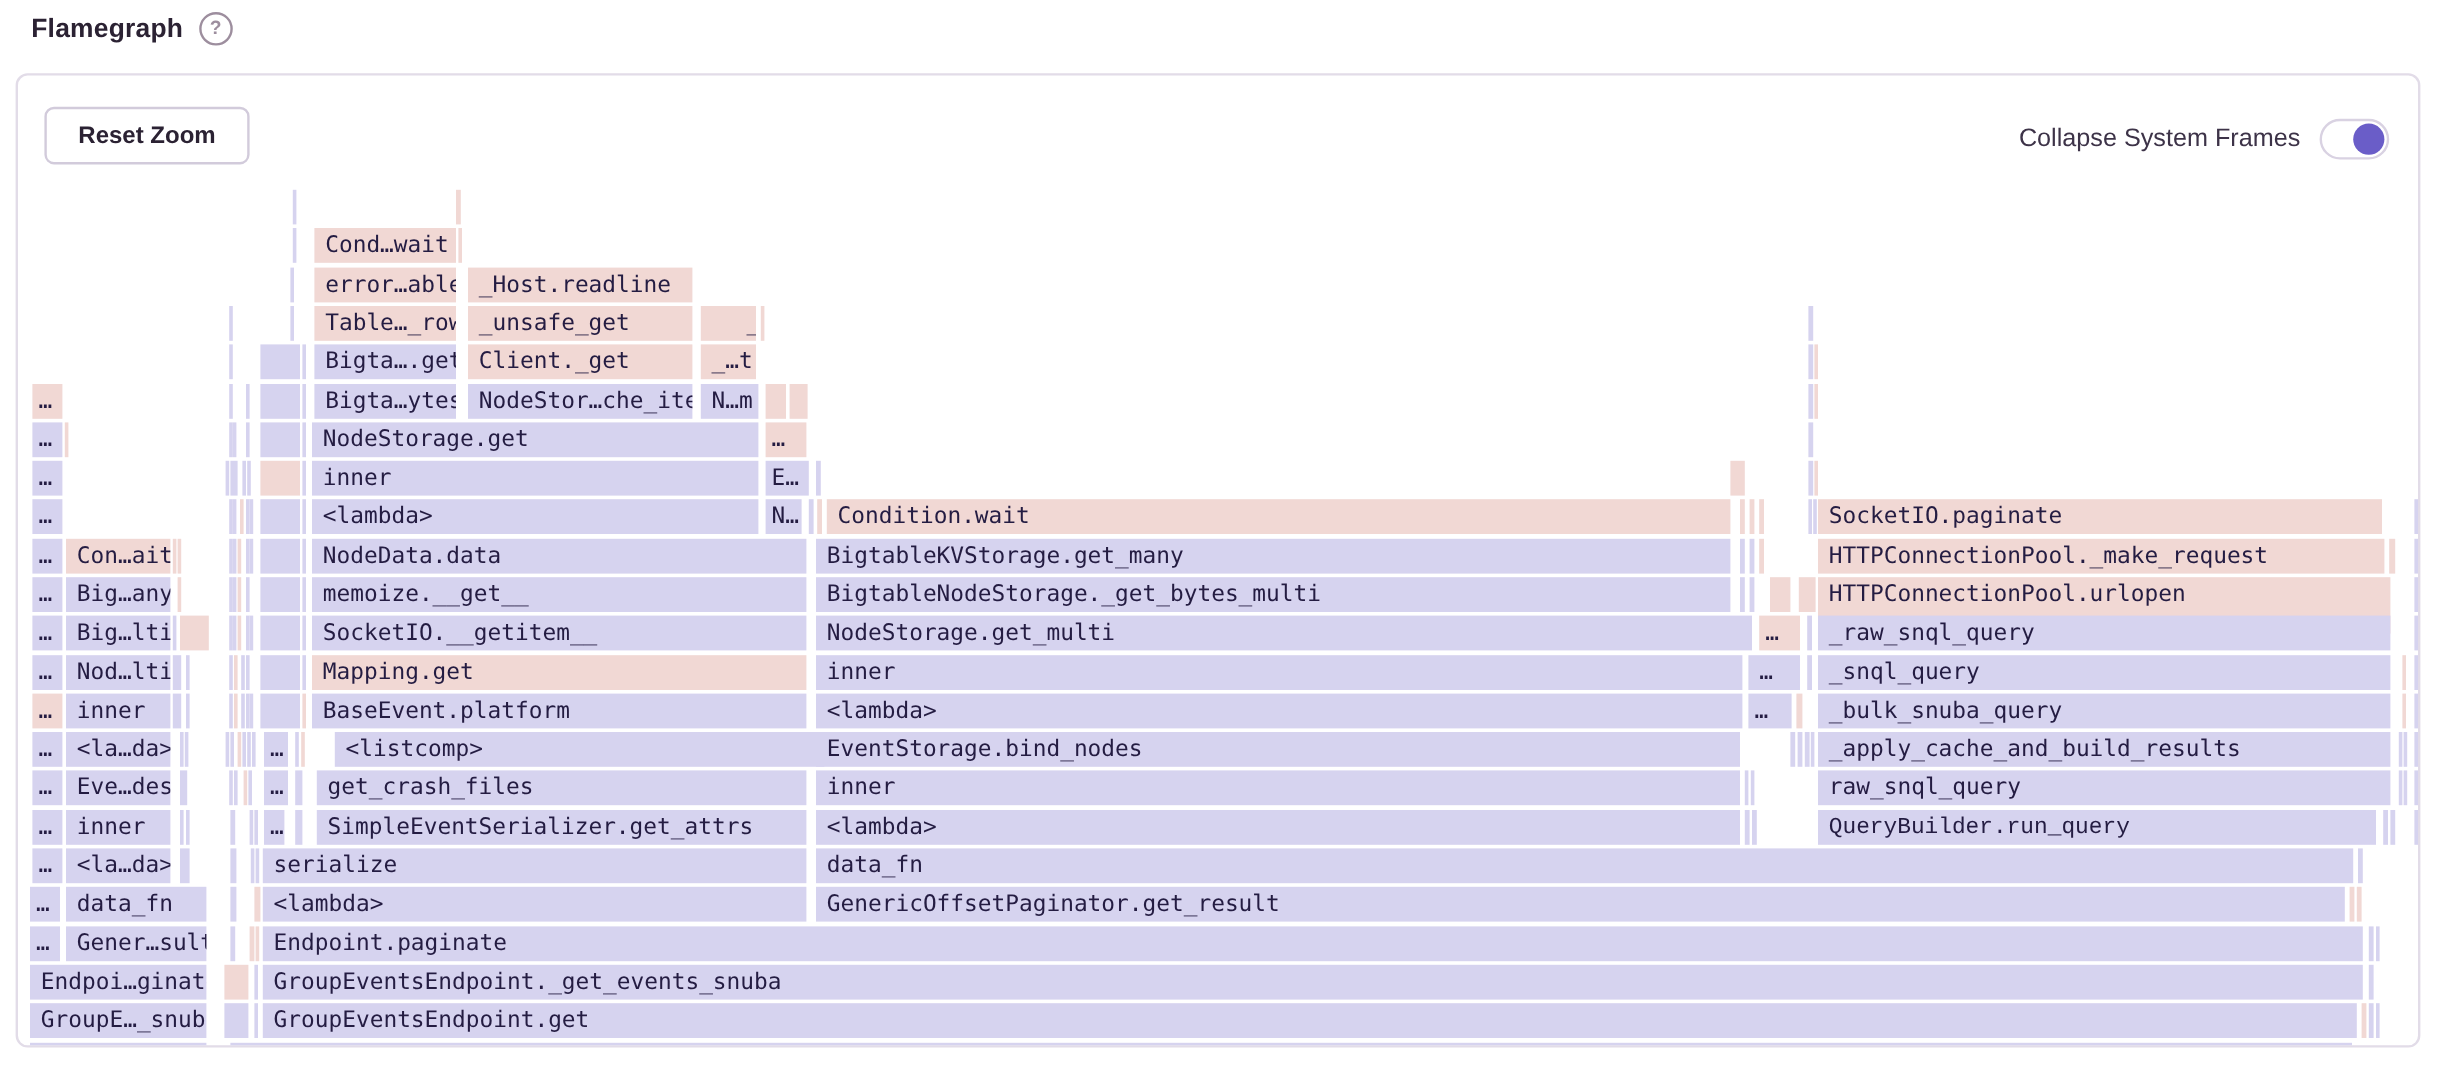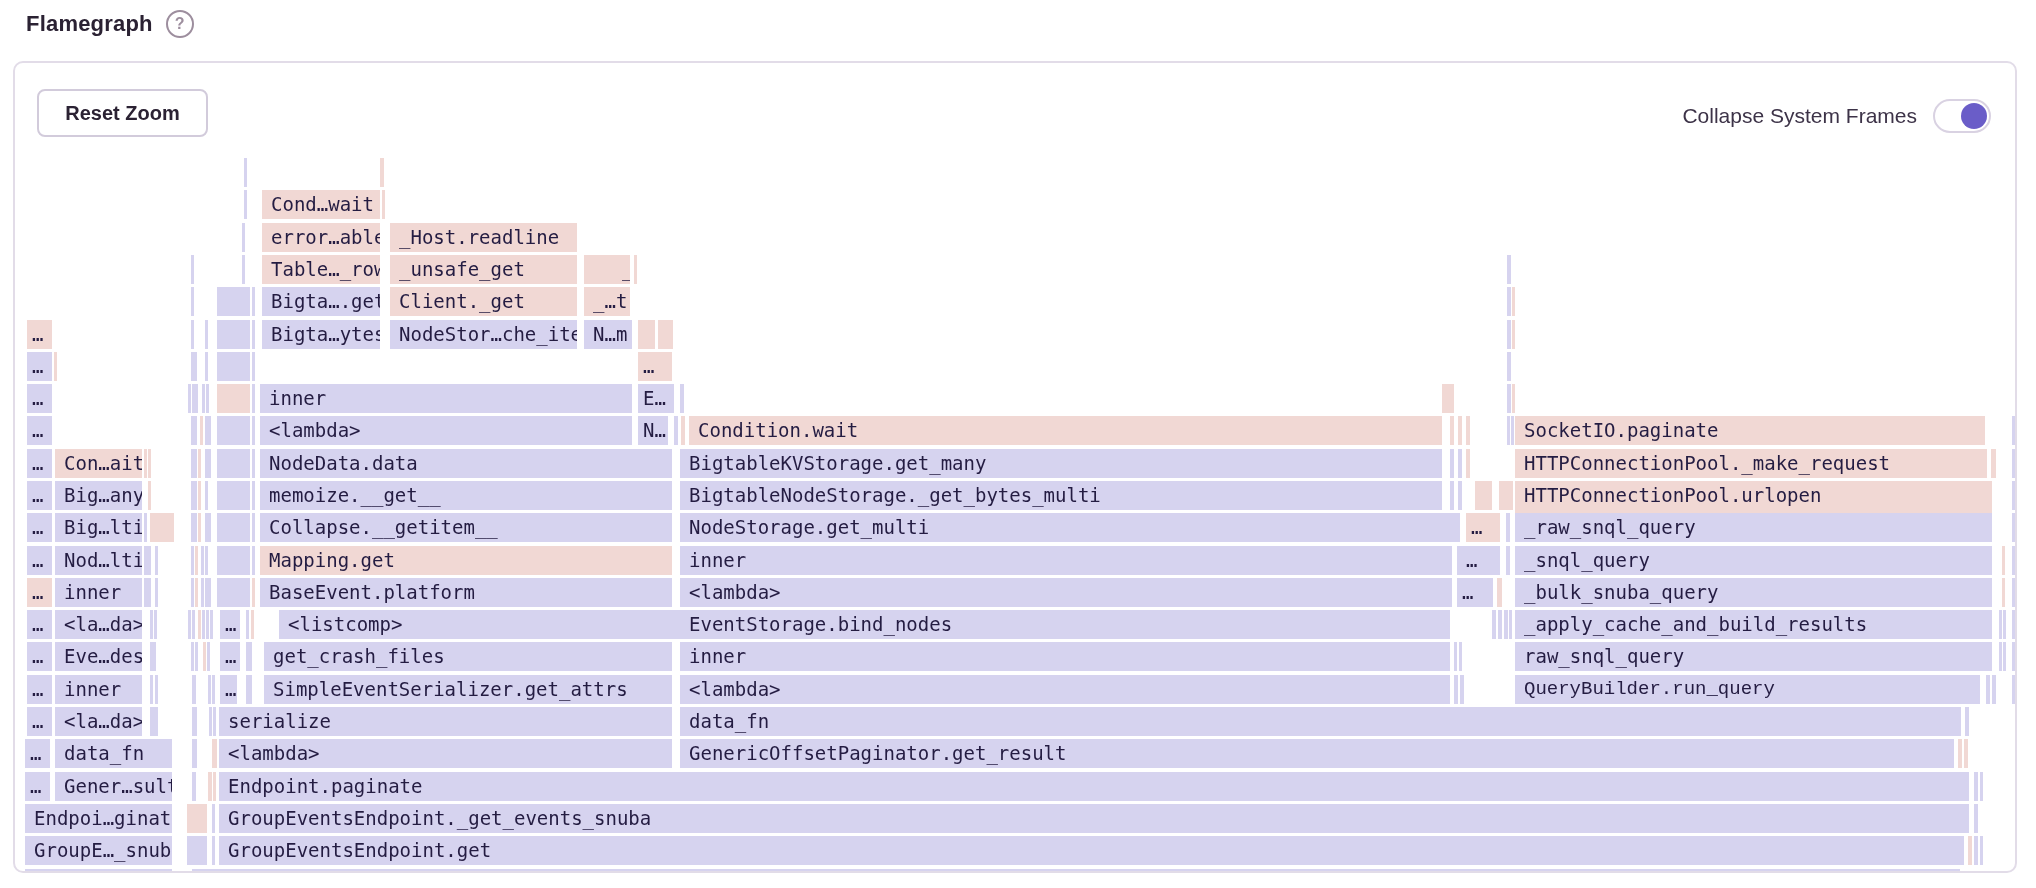--- a/index.html
+++ b/index.html
@@ -115,20 +115,23 @@
       <div class="f p" style="left: 1487px; top: 162px; width: 3px; height: 29px;"></div>
       <div class="f l" style="left: 2px; top: 194px; width: 25px; height: 29px;">
         <span class="tiny">…</span>
       </div>
       <div class="f p" style="left: 29px; top: 194px; width: 3px; height: 29px;"></div>
       <div class="f l" style="left: 166px; top: 194px; width: 3px; height: 29px;"></div>
       <div class="f l" style="left: 169px; top: 194px; width: 3px; height: 29px;"></div>
       <div class="f l" style="left: 180px; top: 194px; width: 3px; height: 29px;"></div>
       <div class="f l" style="left: 192px; top: 194px; width: 33px; height: 29px;"></div>
       <div class="f l" style="left: 227px; top: 194px; width: 3px; height: 29px;"></div>
+      <div class="f l" style="left: 235px; top: 194px; width: 372px; height: 29px;">
+        <span>NodeStorage.get</span>
+      </div>
       <div class="f p" style="left: 613px; top: 194px; width: 34px; height: 29px;">
         <span class="tiny">…</span>
       </div>
       <div class="f l" style="left: 1482px; top: 194px; width: 4px; height: 29px;"></div>
       <div class="f l" style="left: 2px; top: 226px; width: 25px; height: 29px;">
         <span class="tiny">…</span>
       </div>
       <div class="f l" style="left: 163px; top: 226px; width: 3px; height: 29px;"></div>
       <div class="f l" style="left: 167px; top: 226px; width: 3px; height: 29px;"></div>
       <div class="f l" style="left: 170px; top: 226px; width: 3px; height: 29px;"></div>
@@ -241,21 +244,21 @@
       <div class="f l" style="left: 119px; top: 355px; width: 3px; height: 29px;"></div>
       <div class="f p" style="left: 125px; top: 355px; width: 24px; height: 29px;"></div>
       <div class="f l" style="left: 166px; top: 355px; width: 3px; height: 29px;"></div>
       <div class="f l" style="left: 169px; top: 355px; width: 3px; height: 29px;"></div>
       <div class="f p" style="left: 173px; top: 355px; width: 3px; height: 29px;"></div>
       <div class="f l" style="left: 180px; top: 355px; width: 3px; height: 29px;"></div>
       <div class="f l" style="left: 183px; top: 355px; width: 3px; height: 29px;"></div>
       <div class="f l" style="left: 192px; top: 355px; width: 33px; height: 29px;"></div>
       <div class="f l" style="left: 227px; top: 355px; width: 3px; height: 29px;"></div>
       <div class="f l" style="left: 235px; top: 355px; width: 412px; height: 29px;">
-        <span>Collapse.__getitem__</span>
+        <span>SocketIO.__getitem__</span>
       </div>
       <div class="f l" style="left: 655px; top: 355px; width: 780px; height: 29px;">
         <span>NodeStorage.get_multi</span>
       </div>
       <div class="f p" style="left: 1441px; top: 355px; width: 34px; height: 29px;">
         <span class="tiny">…</span>
       </div>
       <div class="f l" style="left: 1481px; top: 355px; width: 4px; height: 29px;"></div>
       <div class="f l" style="left: 1490px; top: 355px; width: 477px; height: 29px;">
         <span>_raw_snql_query</span>

